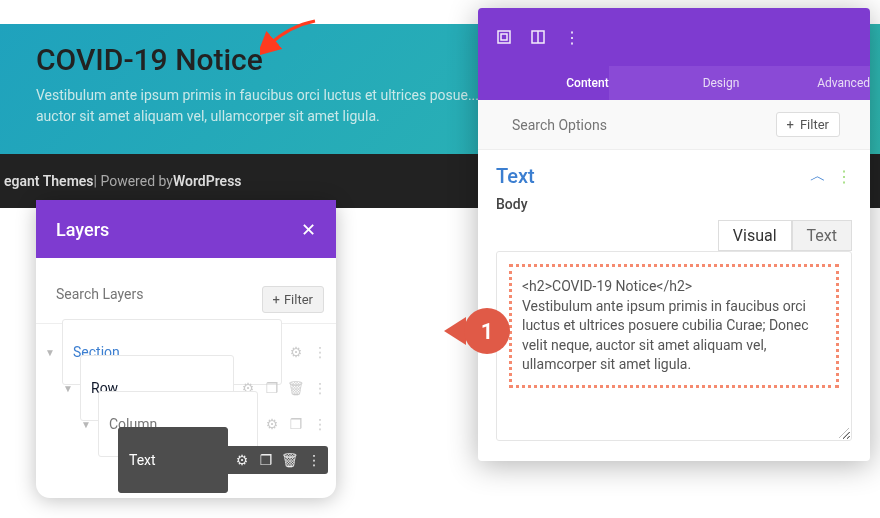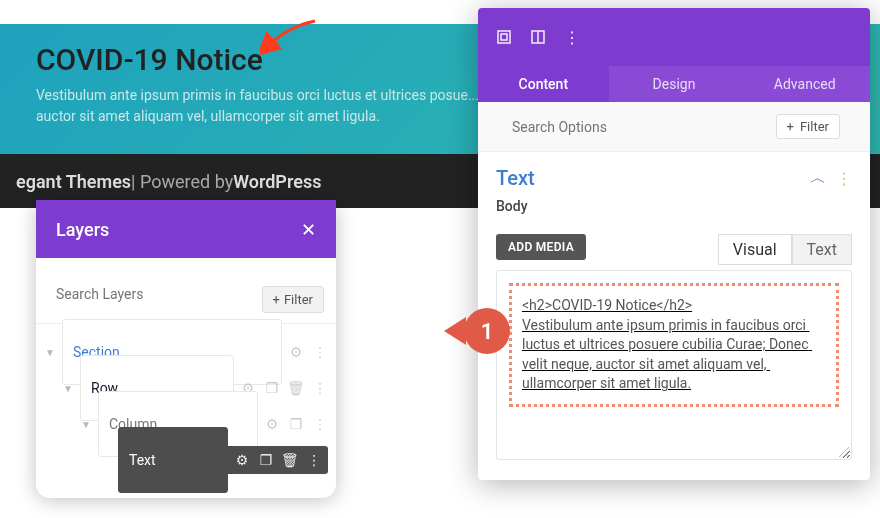--- a/index.html
+++ b/index.html
@@ -3,21 +3,21 @@
 <meta charset="utf-8">
 <style>
   * { box-sizing: border-box; margin: 0; padding: 0; font-family: -apple-system, BlinkMacSystemFont, "Segoe UI", Roboto, Arial, sans-serif; }
   body { width: 880px; height: 518px; overflow: hidden; background: #fff; position: relative; }
 
   
   .hero { position: absolute; left: 0; top: 0; width: 100%; height: 130px; background: linear-gradient(135deg, #1fa2bd 0%, #2fb8b0 100%); padding: 18px 36px; margin-top: 24px; }
   .hero h2 { font-size: 30px; color: #222; font-weight: 500; margin-bottom: 8px; }
   .hero p { font-size: 14px; color: #c9e8e8; line-height: 1.5; max-width: 450px; }
 
-  .footer { position: absolute; left: 0; top: 154px; width: 100%; height: 54px; background: #222; color: #aaa; display: flex; align-items: center; padding: 0 16px; font-size: 18px; }
+  .footer { position: absolute; left: 0; top: 154px; width: 100%; height: 54px; background: #222; color: #aaa; display: flex; align-items: center; padding: 0 4px; font-size: 14px; }
   .footer strong { color: #ddd; font-weight: 600; }
 
   
   .arrow { position: absolute; left: 260px; top: 16px; }
 
   
   .layers-panel { position: absolute; left: 36px; top: 200px; width: 300px; background: #fff; box-shadow: 0 2px 20px rgba(0,0,0,0.25); border-radius: 14px; overflow: visible; }
   .layers-header { background: #7e3bd0; color: #fff; height: 58px; display: flex; align-items: center; justify-content: space-between; padding: 0 20px; font-size: 18px; font-weight: 500; }
   .layers-close { cursor: pointer; font-size: 18px; font-weight: 300; }
   .layers-search { display: flex; align-items: flex-start; padding: 28px 12px 10px 20px; border-bottom: 1px solid #eee; gap: 4px; }
@@ -38,35 +38,35 @@
   .indent-2 { padding-left: 36px; }
   .indent-3 { padding-left: 56px; }
 
   
   .settings-panel { position: absolute; right: 10px; top: 8px; width: 392px; background: #fff; box-shadow: 0 4px 30px rgba(0,0,0,0.3); border-radius: 4px; overflow: hidden; }
   .settings-header { background: #7e3bd0; color: #fff; height: 58px; display:flex; align-items:center; justify-content: space-between; padding: 0 18px; }
   .settings-header h3 { font-size: 18px; font-weight: 500; }
   .settings-header .hicons { display:flex; gap:18px; align-items:center; }
   .settings-header .hic { width:16px; height:16px; display:flex; align-items:center; justify-content:center; cursor:pointer; opacity:0.9; }
   .tabs { display:flex; background: #8a4ad6; }
-  .tab { flex:1; text-align:center; color: #e8dcf5; padding: 10px 0; font-size: 14px; cursor:pointer; }
+  .tab { flex:1; text-align:right; color: #e8dcf5; padding: 10px 0; font-size: 12px; cursor:pointer; }
   .tab.active { background: #7e3bd0; color: #fff; font-weight: 500; }
   .settings-search { display:flex; align-items:center; padding: 12px 30px; border-bottom:1px solid #eee; background:#f9f9f9; }
   .settings-search input { border:none; background:transparent; flex:1; font-size:14px; color:#999; outline:none; padding-left: 4px;}
   .filter-btn { background:#fff; border:1px solid #ddd; border-radius:3px; padding:4px 10px; font-size:13px; color:#555; display:flex; gap:6px; align-items:center; cursor:pointer;}
   .section-header { display:flex; align-items:center; justify-content:space-between; padding: 14px 18px 8px; }
   .section-header h4 { color:#3b7ed0; font-size:20px; font-weight:500; }
   .section-header .shicons { display:flex; gap:10px; color:#3b7ed0; align-items:center;}
   .body-area { padding: 0 18px 20px; }
-  .body-area .lbl { font-size:14px; color:#444; font-weight:500; margin-bottom:20px; }
+  .body-area .lbl { font-size:14px; color:#444; font-weight:500; margin-bottom:8px; }
   .add-media { background:#555; color:#fff; border:none; padding: 6px 12px; font-size:12px; font-weight:600; border-radius:3px; cursor:pointer; letter-spacing:0.3px; }
   .editor-tabs { float:right; display:flex; gap:0; }
   .editor-tab { border:1px solid #ddd; background:#f2f2f2; padding:5px 14px; font-size:16px; color:#666; cursor:pointer; }
   .editor-tab.active { background:#fff; color:#333; }
-  .code-wrap { clear:both; margin-top: 10px; position:relative; border:1px solid #e5e5e5; border-radius:3px; padding: 12px; min-height: 190px; resize: both; overflow:auto;text-decoration:underline; }
+  .code-wrap { clear:both; margin-top: 10px; position:relative; border:1px solid #e5e5e5; border-radius:3px; padding: 12px; min-height: 190px; resize: both; overflow:auto; }
   .dotted-box { border: 3px dotted #f58a6f; padding: 10px; font-size: 14px; color:#555; line-height:1.4; }
   .code-wrap .resize-handle { position:absolute; right:2px; bottom:2px; width:10px; height:10px; }
 
   
   .anno { position: absolute; left: 444px; top: 308px; display:flex; align-items:center; }
   .anno .pointer { width:0; height:0; border-top: 14px solid transparent; border-bottom: 14px solid transparent; border-right: 22px solid #e05a47; margin-right:-2px; }
   .anno .bubble { width: 46px; height:46px; border-radius:50%; background:#e05a47; color:#fff; font-size:22px; font-weight:600; display:flex; align-items:center; justify-content:center; }
 
   svg { display:block; }
 </style>
@@ -181,21 +181,20 @@
   <div class="section-header">
     <h4>Text</h4>
     <div class="shicons">
       <span style="color:#3b7ed0;">︿</span>
       <span style="color:#9edc7a;">⋮</span>
     </div>
   </div>
   <div class="body-area">
     <div class="lbl">Body</div>
     <div>
-      <button class="add-media">ADD MEDIA</button>
       <div class="editor-tabs">
         <span class="editor-tab active">Visual</span>
         <span class="editor-tab">Text</span>
       </div>
     </div>
     <div class="code-wrap">
       <div class="dotted-box" style="white-space:pre-wrap;">&lt;h2&gt;COVID-19 Notice&lt;/h2&gt;
 Vestibulum ante ipsum primis in faucibus orci luctus et ultrices posuere cubilia Curae; Donec velit neque, auctor sit amet aliquam vel, ullamcorper sit amet ligula.</div>
       <svg class="resize-handle" width="10" height="10">
           <path d="M0,10 L10,0 M4,10 L10,4 M8,10 L10,8" stroke="#bbb" stroke-width="1"></path>

